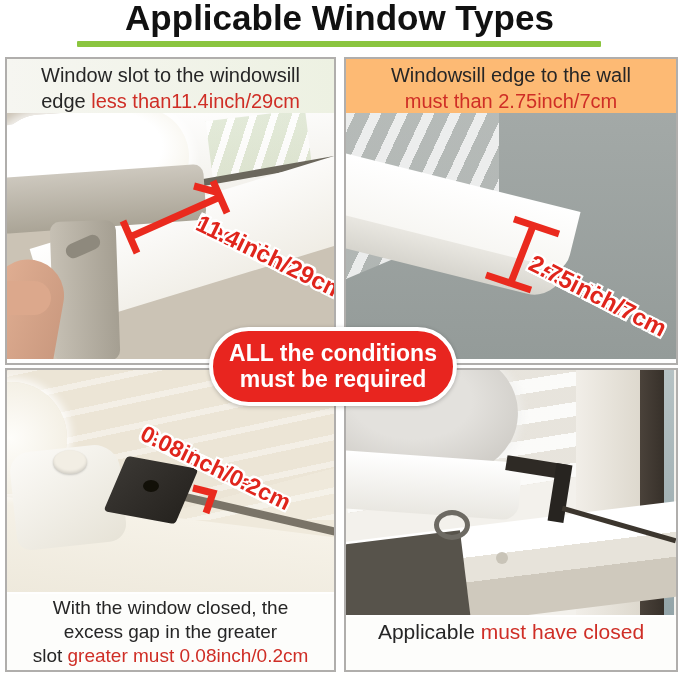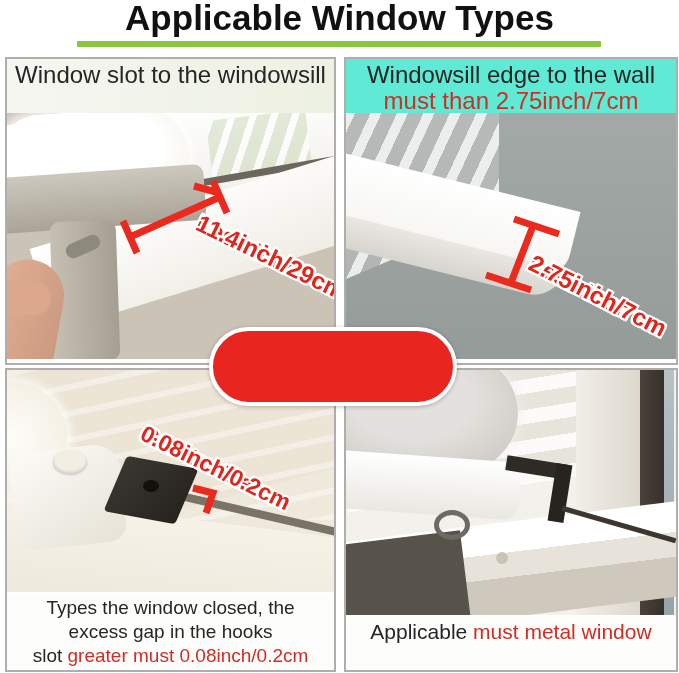--- a/index.html
+++ b/index.html
@@ -13,25 +13,25 @@
          background:var(--green);border-radius:1px;}
 
   
   .panel{position:absolute;border:2px solid #b0aeac;background:#fff;overflow:hidden;}
   .panel.tl{left:5px;top:57px;width:327px;height:304px;}
   .panel.tr{left:344px;top:57px;width:330px;height:304px;}
   .panel.bl{left:5px;top:368px;width:327px;height:300px;}
   .panel.br{left:344px;top:368px;width:330px;height:300px;}
 
   .cap{position:absolute;left:0;width:100%;text-align:center;color:#262626;
-       font-size:24px;line-height:26px;z-index:5;}
+       font-size:20px;line-height:26px;z-index:5;}
   .cap .red{color:var(--red);}
   .cap-top{top:0;padding-top:3px;height:51px;}
   .tl .cap-top{background:linear-gradient(90deg,#f6f6f1,#edf1e2);}
-  .tr .cap-top{background:#5eead4;}
+  .tr .cap-top{background:#fdba74;}
   .cap-bottom{bottom:0;background:#fdfdfb;}
   .bl .cap-bottom{height:74px;font-size:19px;line-height:24px;padding-top:2px;}
   .br .cap-bottom{height:51px;font-size:21px;line-height:25px;padding-top:2px;}
 
   .photo{position:absolute;left:0;width:100%;overflow:hidden;}
   .tl .photo{top:54px;height:246px;background:#cbc3b5;}
   .tr .photo{top:54px;height:246px;background:linear-gradient(#a3a9a7,#949b99);}
   .bl .photo{top:0;height:222px;background:linear-gradient(165deg,#ece5d6 60%,#efe9db 60%);}
   .br .photo{top:0;height:245px;background:#f3f1ec;}
   .photo *{position:absolute;}
@@ -129,20 +129,21 @@
 <body>
 
 <div class="page" style="--green:#8bc53f;--red:#cf2e26;--ann-red:#e0251c;--badge-red:#e8251f;">
 
   <h1 class="title">Applicable Window Types</h1>
   <div class="title-underline"></div>
 
   <section class="panel tl">
     <div class="cap cap-top">
       <div><span>Window slot to the windowsill</span></div>
+      <div><span>edge </span><span class="red">less than11.4inch/29cm</span></div>
     </div>
     <div class="photo">
       <div class="tl-frame"></div>
       <div class="tl-green"></div>
       <div class="tl-sash"></div>
       <div class="tl-sill"></div>
       <div class="tl-plush"></div>
       <div class="tl-bracket"></div>
       <div class="tl-leg"></div>
       <div class="tl-hole"></div>
@@ -189,22 +190,22 @@
       <div class="bl-hook-hole"></div>
       <svg class="dim" viewBox="0 0 323 222">
         <path d="M184,118 L204,123 L197,143" stroke-width="6"></path>
       </svg>
       <div class="annot">
         <div>Greater than</div>
         <div>0.08inch/0.2cm</div>
       </div>
     </div>
     <div class="cap cap-bottom">
-      <div><span>Types the window closed, the</span></div>
-      <div><span>excess gap in the hooks</span></div>
+      <div><span>With the window closed, the</span></div>
+      <div><span>excess gap in the greater</span></div>
       <div><span>slot </span><span class="red">greater must 0.08inch/0.2cm</span></div>
     </div>
   </section>
 
   <section class="panel br">
     <div class="photo">
       <div class="br-upper"></div>
       <div class="br-vframe"></div>
       <div class="br-dframe"></div>
       <div class="br-glass"></div>
@@ -212,20 +213,22 @@
       <div class="br-shadow"></div>
       <div class="br-screw"></div>
       <div class="br-plush"></div>
       <div class="br-arm"></div>
       <div class="br-loop"></div>
       <div class="br-hook-h"></div>
       <div class="br-hook-v"></div>
       <div class="br-hook-line"></div>
     </div>
     <div class="cap cap-bottom">
-      <div><span>Applicable </span><span class="red">must metal window</span></div>
+      <div><span>Applicable </span><span class="red">must have closed</span></div>
     </div>
   </section>
 
   <div class="badge">
+    <div>ALL the conditions</div>
+    <div>must be required</div>
   </div>
 
 </div>
 
 </body></html>

